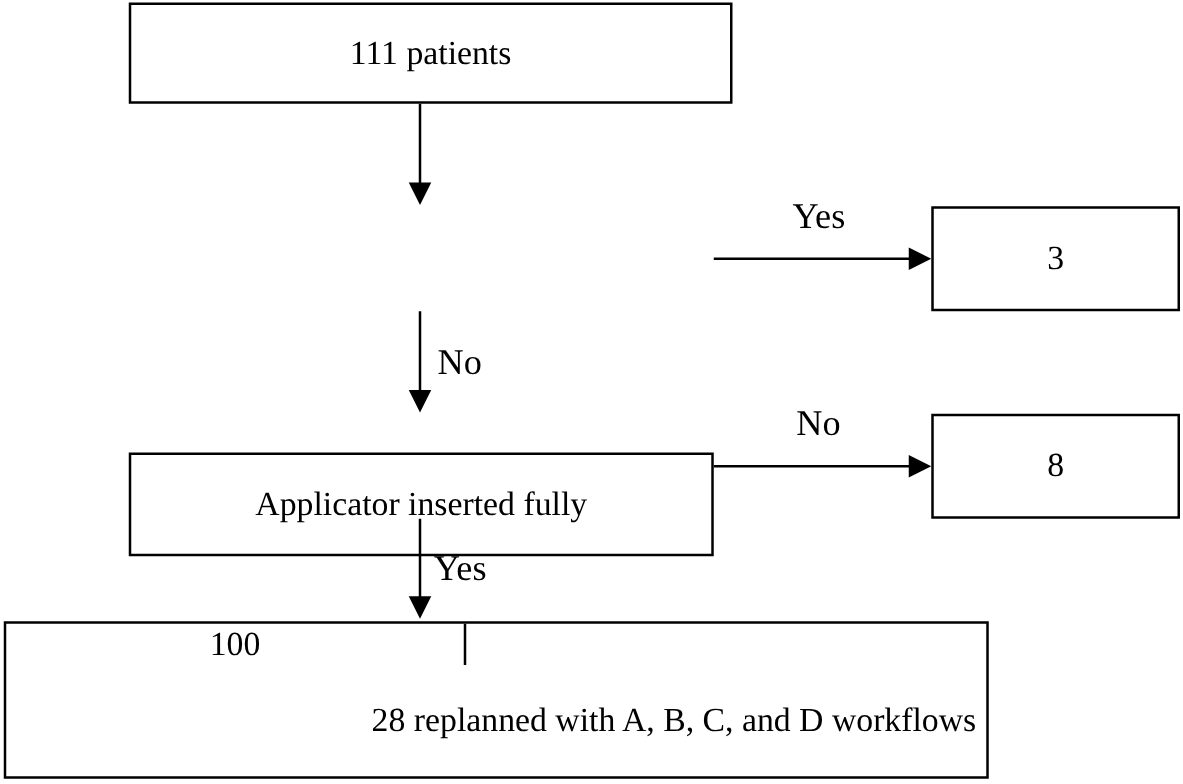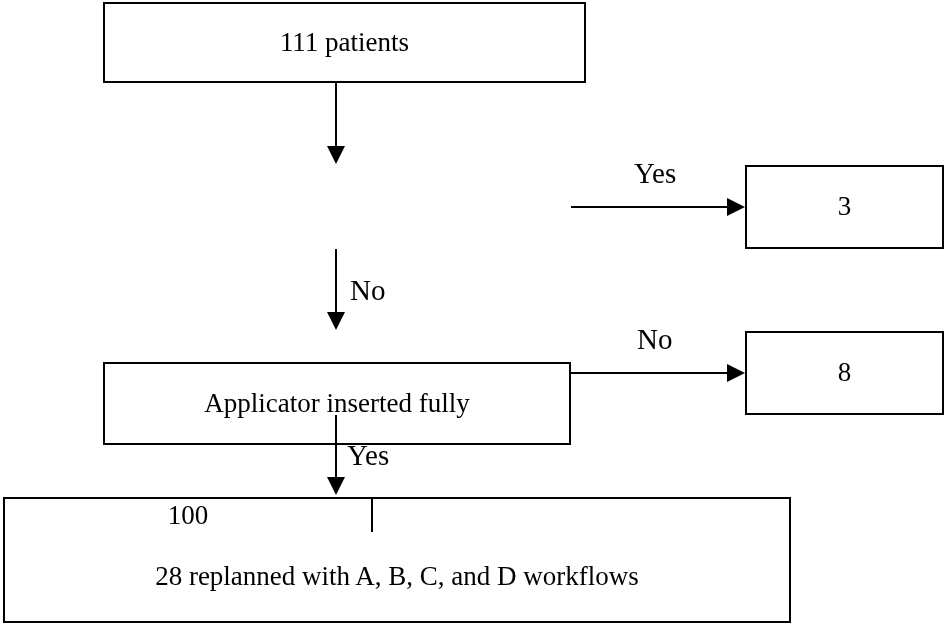--- a/index.html
+++ b/index.html
@@ -59,20 +59,21 @@
     line-height: 1.22;
     color: #000000;
   }
   #final-left {
     width: 368px;
     border-right: 2px solid #000000;
   }
   #final-right {
     flex: 1 1 auto;
     padding: 12px 8px;
+    justify-content: flex-end;
   }
 
   
   .v-line {
     position: absolute;
     width: 2px;
     background: #000000;
   }
   .h-line {
     position: absolute;

